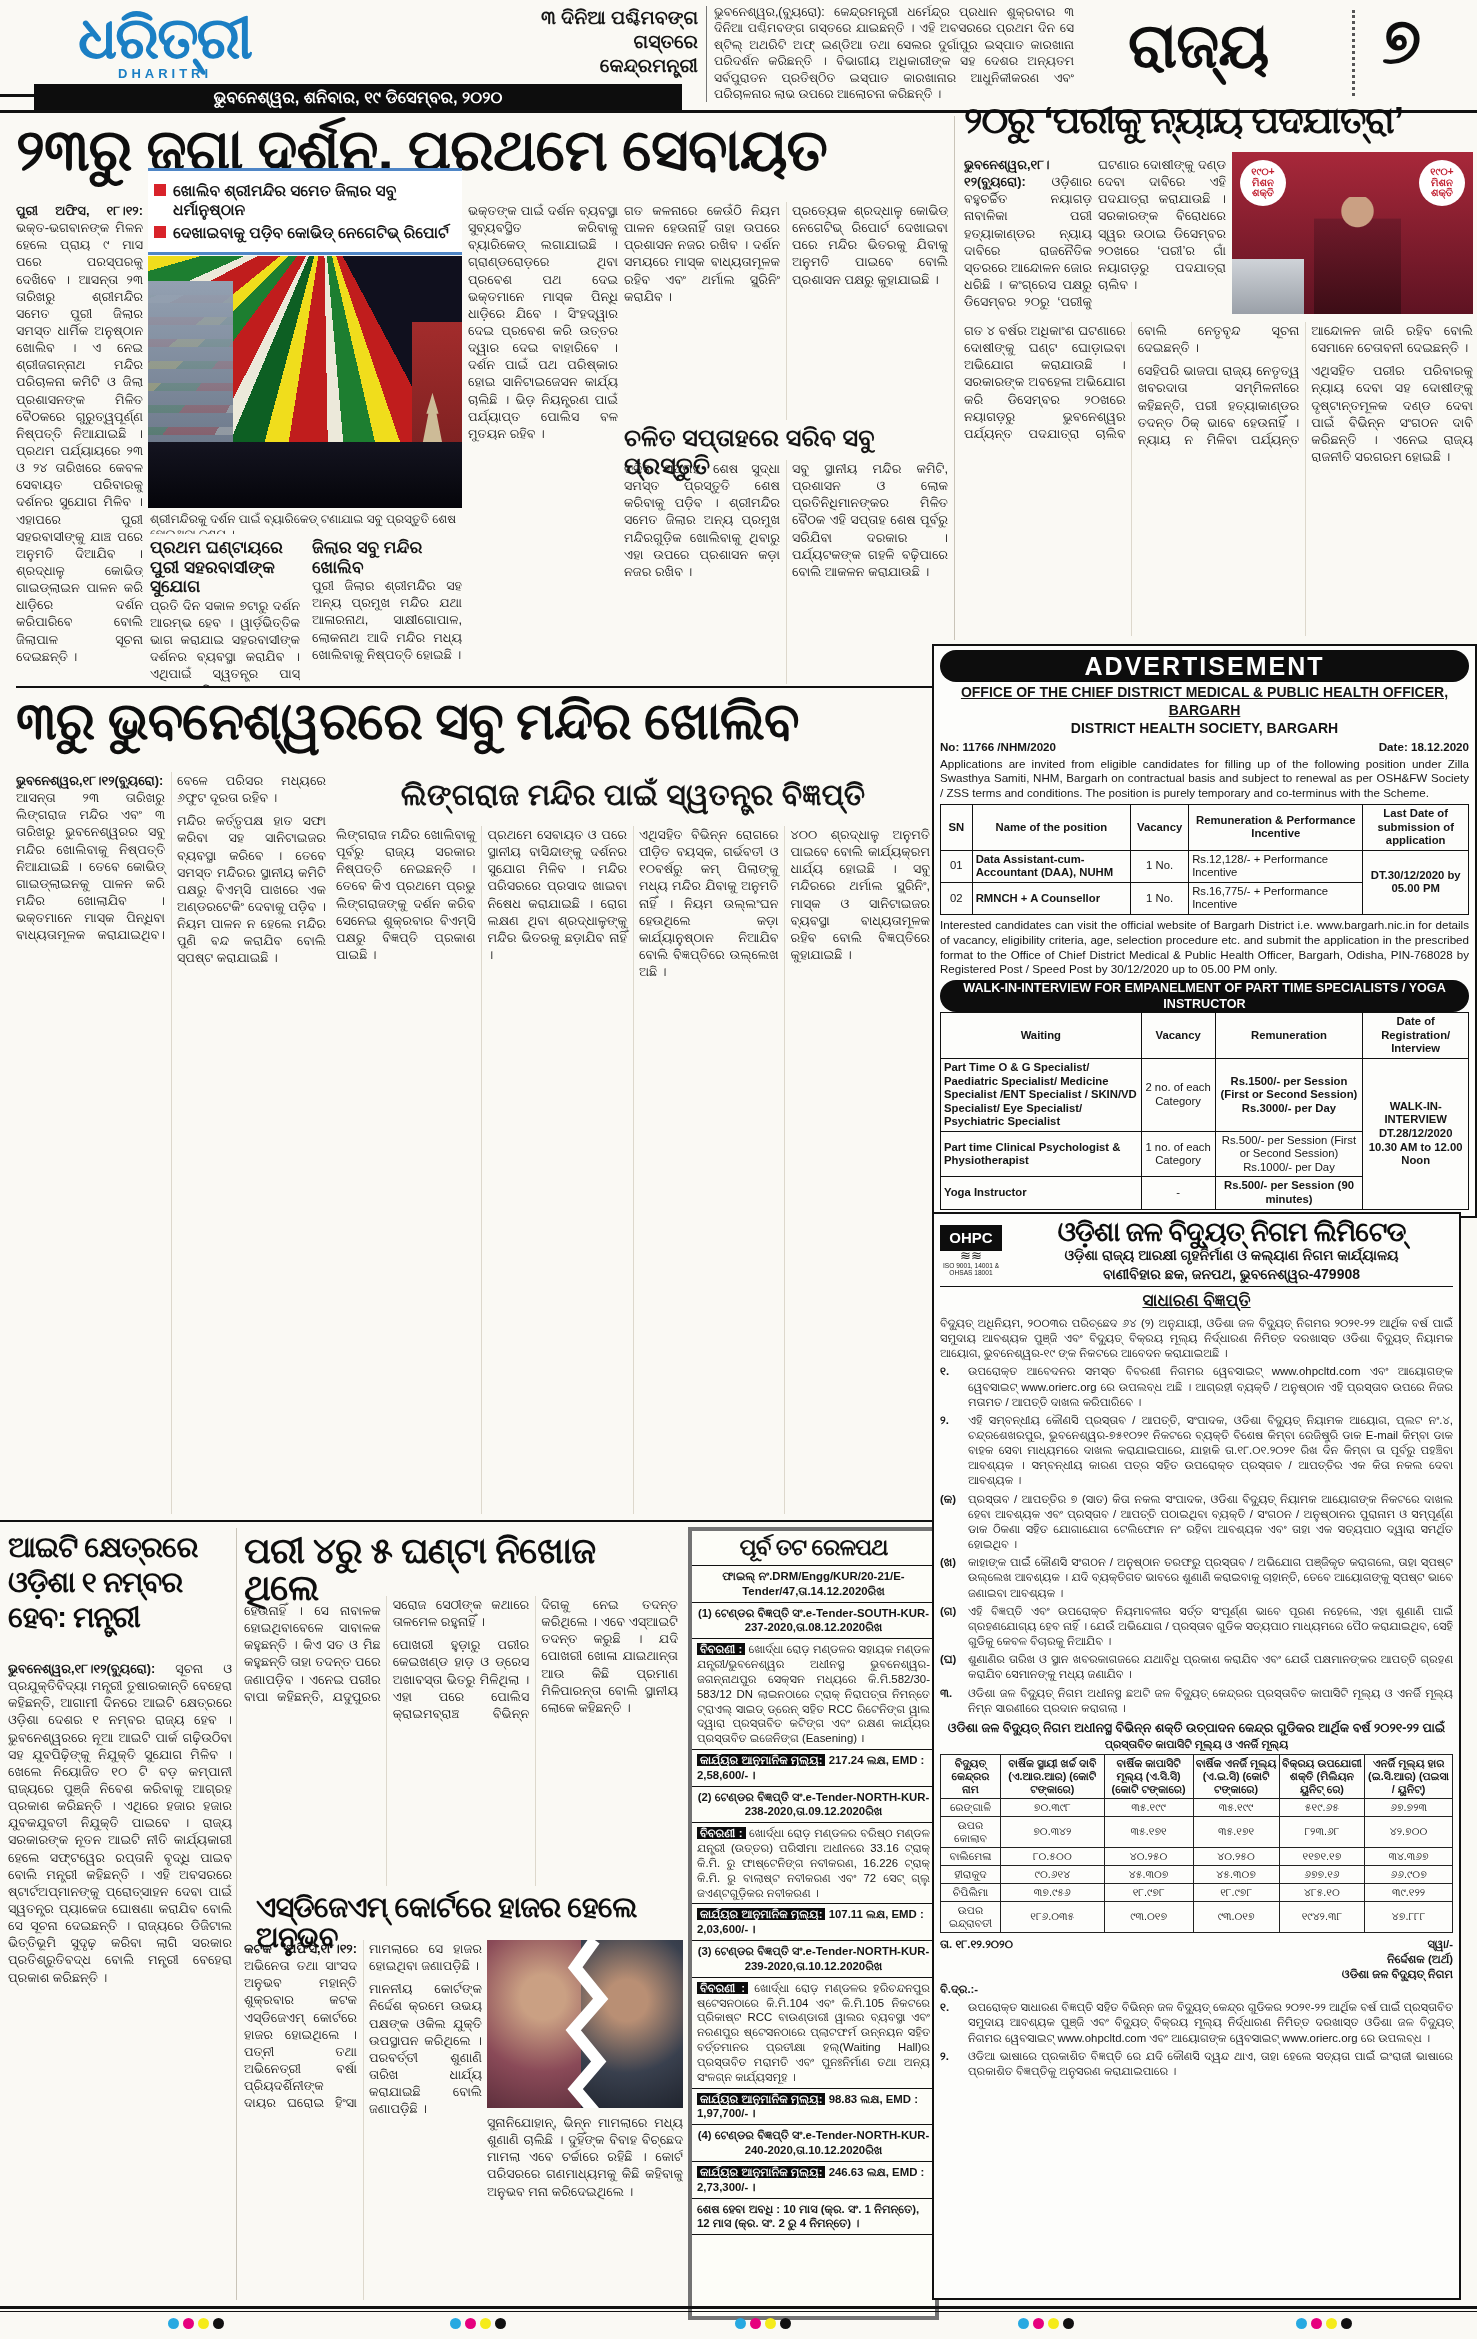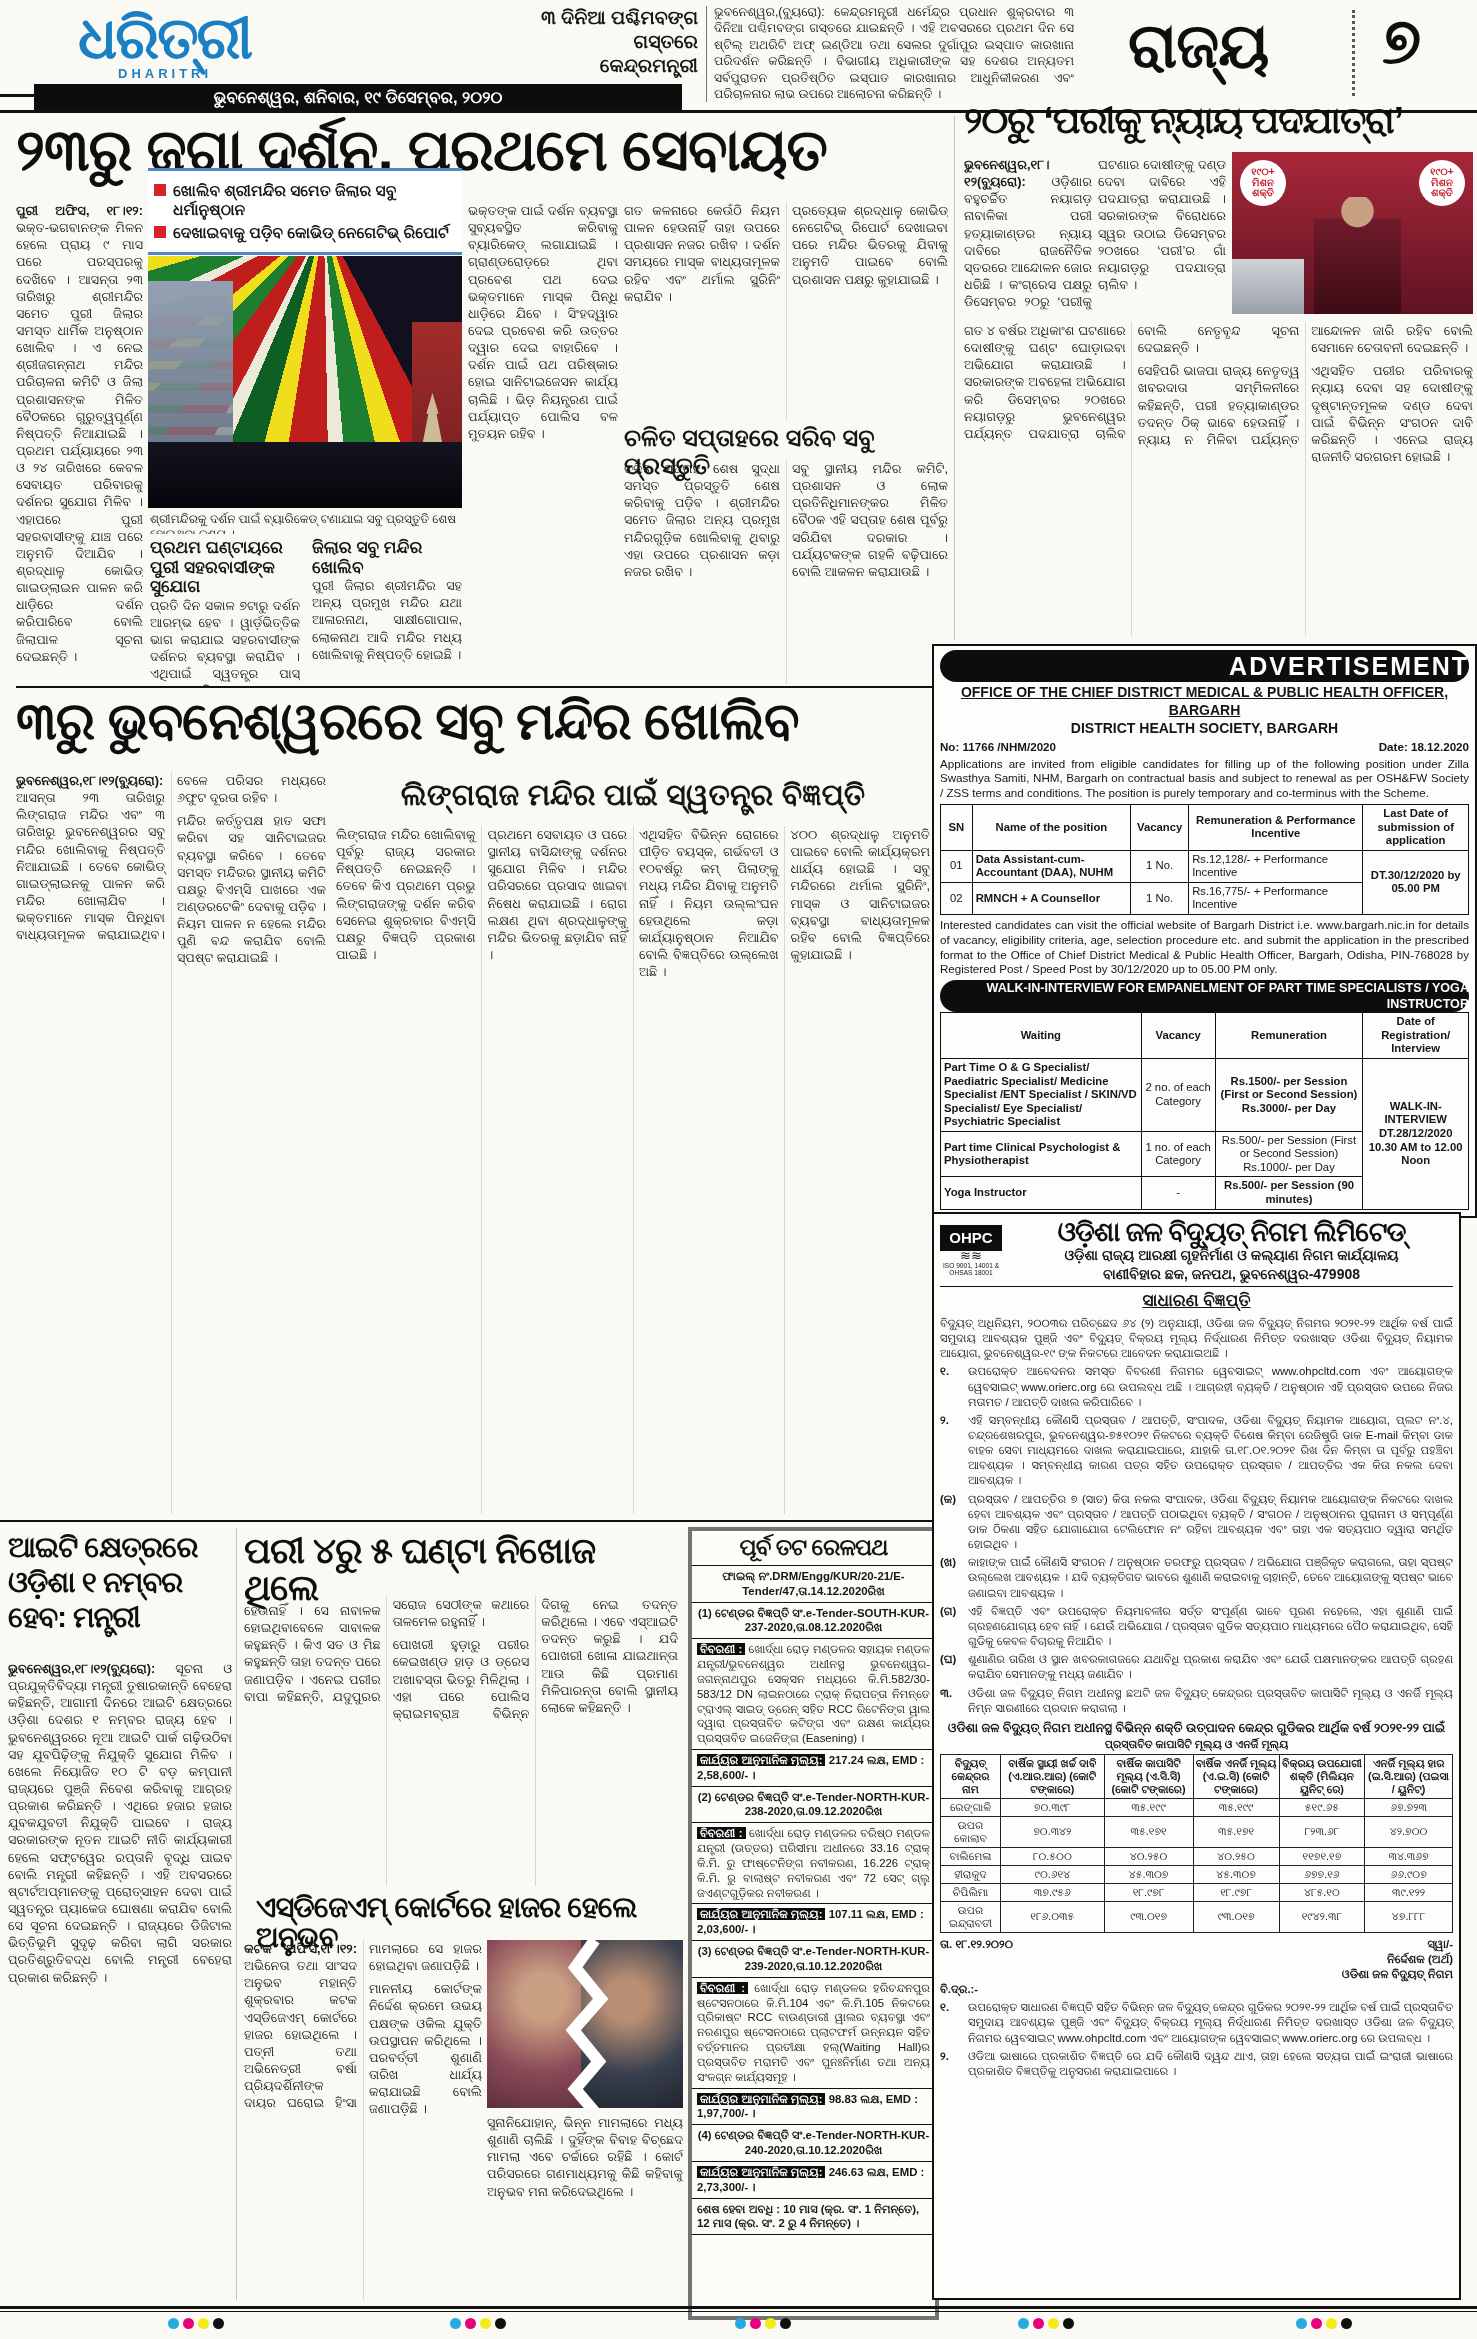--- a/index.html
+++ b/index.html
@@ -50,21 +50,21 @@
                linear-gradient(180deg,transparent 18%, #701a2a 19%, #3c0d16 100%);border-radius:8px 8px 0 0;}
   .ms-podium{position:absolute;left:0;bottom:0;width:30%;height:34%;background:linear-gradient(#cfd3d8,#9aa0a8);}
   
   .cp-left{position:absolute;left:0;top:0;width:52%;height:100%;
     background:radial-gradient(circle at 55% 34%, #caa083 0 18%, #8a4a58 60%, #5d2f3c 100%);}
   .cp-right{position:absolute;right:0;top:0;width:52%;height:100%;
     background:radial-gradient(circle at 45% 36%, #b98f74 0 17%, #39404e 60%, #20242e 100%);}
   .cp-zig{position:absolute;inset:0;}
   
   .adbox{border:2px solid #111;background:#fdfdfb;padding:4px 6px;font-size:11.6px;line-height:1.28;}
-  .adbar{background:#0d0d0d;color:#fff;font-weight:800;text-align:right;border-radius:16px;}
+  .adbar{background:#0d0d0d;color:#fff;font-weight:800;text-align:center;border-radius:16px;}
   .adt{width:100%;border-collapse:collapse;font-size:11.3px;line-height:1.2;}
   .adt td,.adt th{border:1.4px solid #111;padding:2px 3px;vertical-align:middle;}
   .adt th{font-weight:800;text-align:center;}
   .just{text-align:justify;}
   .b{font-weight:800;}
   .ctr{text-align:center;}
   .u{text-decoration:underline;}
   
   .railbox{border:4px solid #737373;background:#fdfdf8;font-size:11.4px;line-height:1.3;}
   .rail-sec{border-top:1.4px solid #111;padding:3px 5px;}

